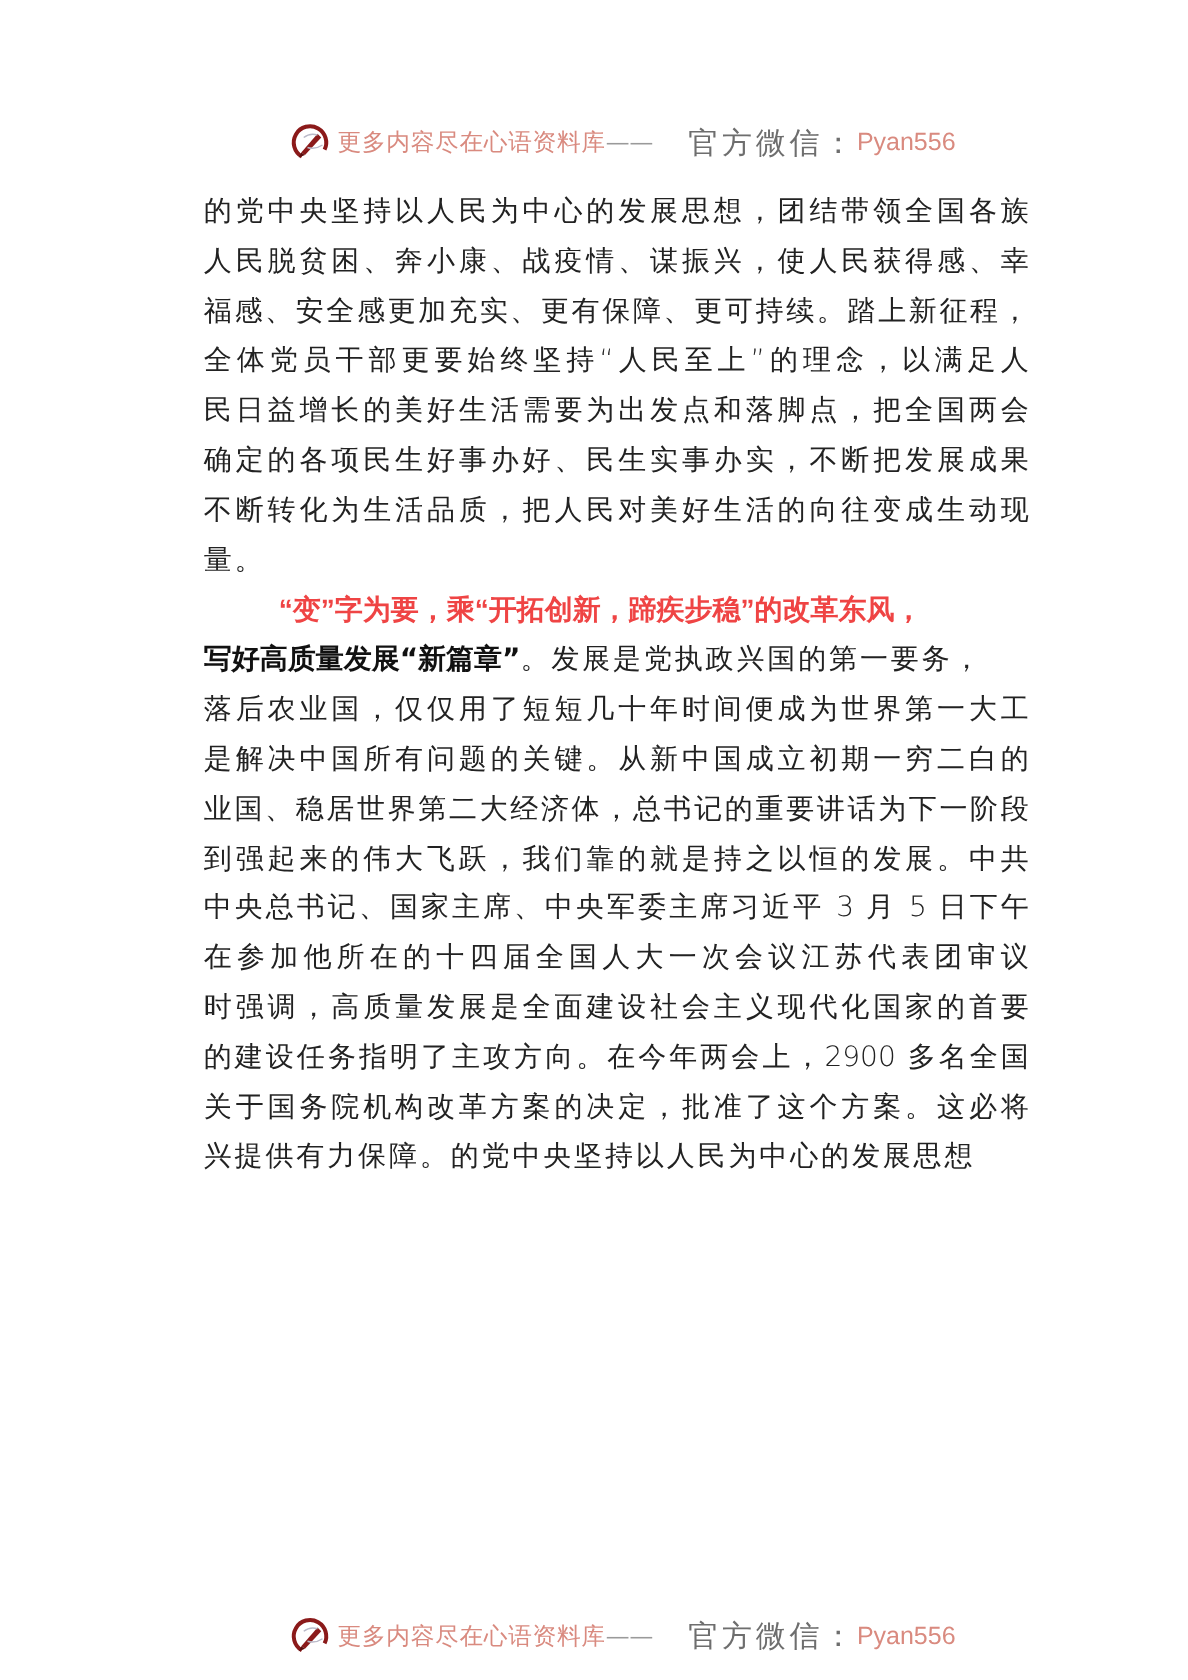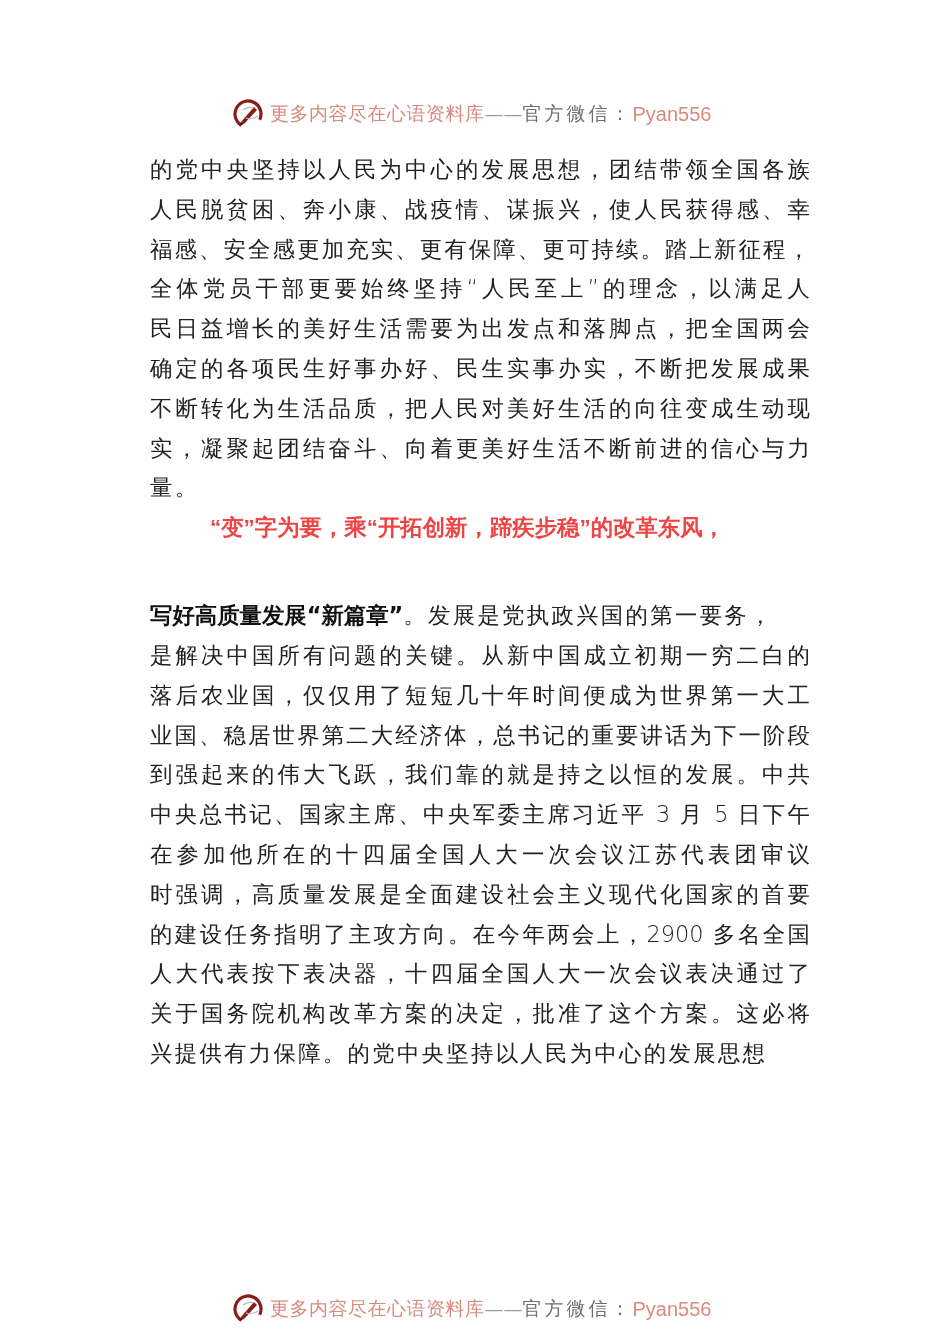--- a/index.html
+++ b/index.html
@@ -3,23 +3,23 @@
 <meta charset="utf-8">
 <style>
   html, body { margin: 0; padding: 0; background: #ffffff; }
   body { width: 950px; height: 1344px; position: relative; overflow: hidden; font-family: "DejaVu Serif", "Liberation Serif", serif; color: #1a1a1a; }
   .banner { position: absolute; left: 232px; width: 500px; height: 36px; display: flex; align-items: center; }
   .banner.top { top: 96px; }
   .banner.bottom { top: 1291px; }
   .logo { width: 32px; height: 32px; margin-right: 6px; flex: 0 0 auto; }
   .banner-site { font-family: Liberation Serif, serif; font-size: 19px; color: #d98a7f; letter-spacing: 0.5px; white-space: nowrap; }
   .banner-dash { font-size: 19px; color: #9a9a9a; white-space: nowrap; }
-  .banner-wx { font-size: 19px; color: #6e6e6e; letter-spacing: 3px; white-space: nowrap; }
+  .banner-wx { font-size: 24px; color: #6e6e6e; letter-spacing: 3px; white-space: nowrap; margin-left: 28px; }
   .banner-id { font-family: "Liberation Sans", sans-serif; font-size: 20px; color: #d98a7f; white-space: nowrap; }
-  .content { position: absolute; left: 150px; top: 150px; width: 660px; }
+  .content { position: absolute; left: 163px; top: 150px; width: 660px; }
   .line { font-size: 22.4px; line-height: 39.8px; height: 39.8px; white-space: nowrap; letter-spacing: 2.3px; font-family: "DejaVu Sans", sans-serif; font-weight: 300; color: #222; }
   .line.justify { text-align: justify; text-align-last: justify; letter-spacing: 0; }
   .heading-line { font-family: Liberation Sans, sans-serif; font-weight: bold; font-size: 22.4px; line-height: 40px; height: 40px; white-space: nowrap; color: #ef4444; }
   .heading-line.indent { padding-left: 60px; letter-spacing: 0; }
   .bold { font-weight: bold; color: #111; letter-spacing: 0; }
 </style>
 </head>
 <body>
 
 <div class="banner top">
@@ -38,38 +38,36 @@
 
 <div class="content">
   <div>
     <div class="line justify">的党中央坚持以人民为中心的发展思想，团结带领全国各族</div>
     <div class="line justify">人民脱贫困、奔小康、战疫情、谋振兴，使人民获得感、幸</div>
     <div class="line justify">福感、安全感更加充实、更有保障、更可持续。踏上新征程，</div>
     <div class="line justify">全体党员干部更要始终坚持“人民至上”的理念，以满足人</div>
     <div class="line justify">民日益增长的美好生活需要为出发点和落脚点，把全国两会</div>
     <div class="line justify">确定的各项民生好事办好、民生实事办实，不断把发展成果</div>
     <div class="line justify">不断转化为生活品质，把人民对美好生活的向往变成生动现</div>
-    <div class="line justify">实，凝聚起团结奋斗、向着更美好生活不断前进的信心与力</div>
     <div class="line">量。</div>
   </div>
 
   <div>
     <div class="heading-line indent">“变”字为要，乘“开拓创新，蹄疾步稳”的改革东风，</div>
-    <div class="line" style="letter-spacing:0;margin-top:48px;">
+    <div class="line" style="letter-spacing:0;">
       <span class="bold">写好高质量发展“新篇章”</span><span style="letter-spacing:2.3px;">。发展是党执政兴国的第一要务，</span>
     </div>
+    <div class="line justify">落后农业国，仅仅用了短短几十年时间便成为世界第一大工</div>
     <div class="line justify">是解决中国所有问题的关键。从新中国成立初期一穷二白的</div>
-    <div class="line justify">落后农业国，仅仅用了短短几十年时间便成为世界第一大工</div>
     <div class="line justify">业国、稳居世界第二大经济体，总书记的重要讲话为下一阶段</div>
     <div class="line justify">到强起来的伟大飞跃，我们靠的就是持之以恒的发展。中共</div>
     <div class="line justify">中央总书记、国家主席、中央军委主席习近平 3 月 5 日下午</div>
     <div class="line justify">在参加他所在的十四届全国人大一次会议江苏代表团审议</div>
     <div class="line justify">时强调，高质量发展是全面建设社会主义现代化国家的首要</div>
     <div class="line justify">的建设任务指明了主攻方向。在今年两会上，2900 多名全国</div>
-    <div class="line justify">人大代表按下表决器，十四届全国人大一次会议表决通过了</div>
     <div class="line justify">关于国务院机构改革方案的决定，批准了这个方案。这必将</div>
     <div class="line">兴提供有力保障。的党中央坚持以人民为中心的发展思想</div>
   </div>
 </div>
 
 <div class="banner bottom">
   <svg class="logo" viewBox="0 0 32 32">
     <circle cx="16" cy="16" r="13" fill="none" stroke="#8b1a1a" stroke-width="3.2" stroke-dasharray="60 22" transform="rotate(120 16 16)"></circle>
     <path d="M9 24 L22 9 L25 12 L12 26 Z" fill="#8b1a1a"></path>
     <path d="M9 24 L7 28 L12 26 Z" fill="#5a0e0e"></path>

